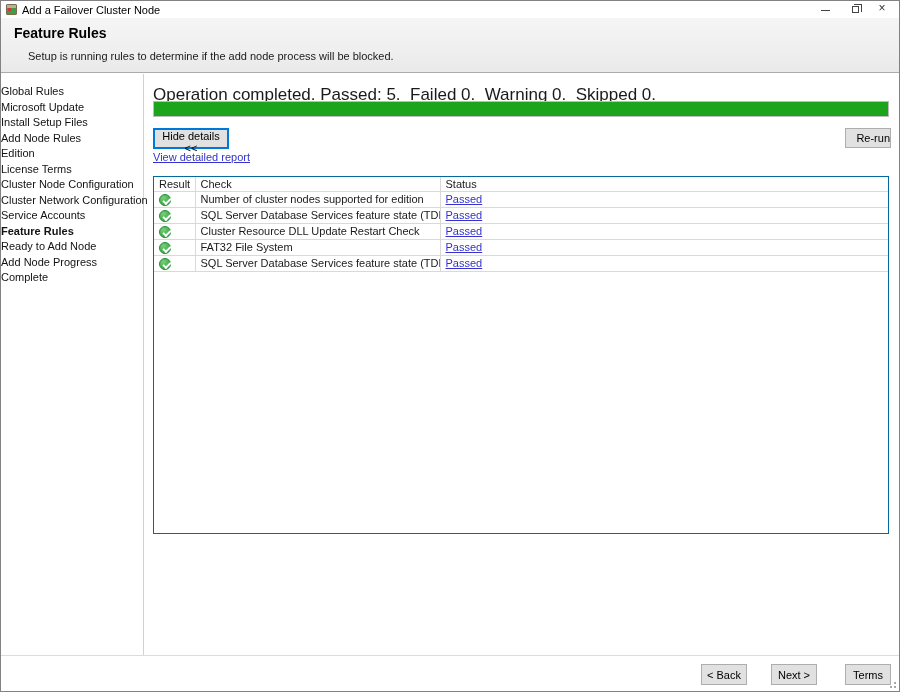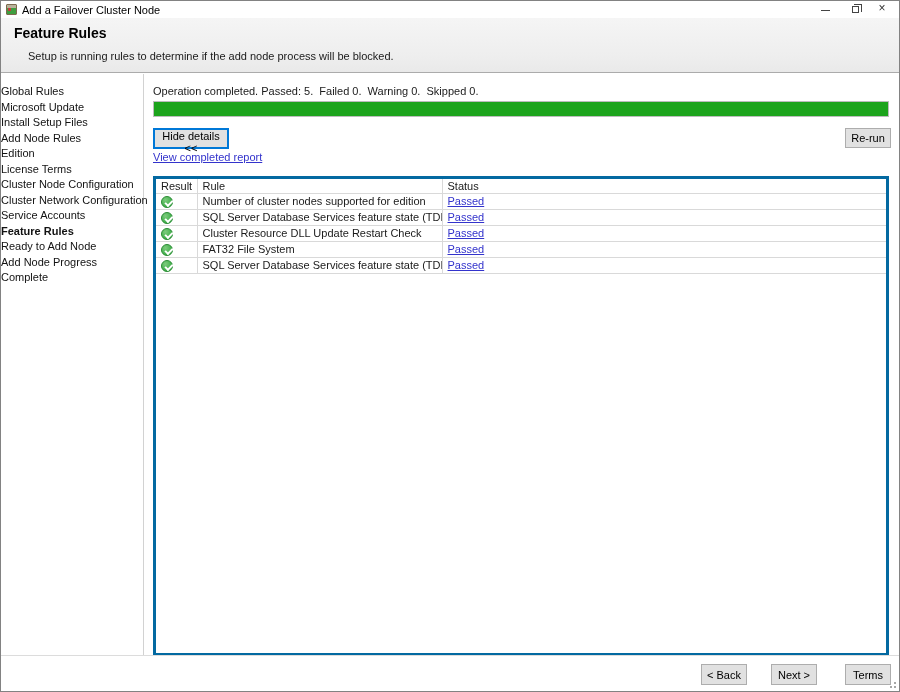--- a/index.html
+++ b/index.html
@@ -47,47 +47,47 @@
     position:absolute; left:0; top:73px; width:143px; height:581px;
     background:#fff; border-right:1px solid #d2d2d2; padding-top:10px;
   }
   .nav-item {
     font-size:11px; color:#121212; line-height:15.5px; height:15.5px;
     white-space:nowrap; cursor:default;
   }
   .nav-item.active { font-weight:bold; }
 
   
-  .status-line { position:absolute; left:152px; top:84px; font-size:11px; color:#1a1a1a; white-space:pre; }
+  .status-line { position:absolute; left:152px; top:84px; font-size:17px; color:#1a1a1a; white-space:pre; }
   .progress {
     position:absolute; left:152px; right:10px; top:100px; height:16px;
     border:1px solid #bcbcbc; background:#e6e6e6;
   }
   .progress-fill { height:100%; background:var(--progress,#1CA41C); }
 
   .btn {
     font-family:"Liberation Sans", sans-serif;
     font-size:11px; color:#000; background:#e1e1e1;
     border:1px solid #adadad; cursor:default; text-align:center; padding:0;
   }
   .hide-details-btn {
     position:absolute; left:152px; top:127px; width:76px; height:21px;
     border:2px solid var(--accent,#0078D7); background:#e1e1e1;
   }
-  .rerun-btn { position:absolute; left:844px; top:127px; width:46px; height:20px; }
+  .rerun-btn { position:absolute; left:844px; top:127px; width:46px; height:20px;text-align:right; }
 
   .report-link {
     position:absolute; left:152px; top:150px; font-size:11px;
     color:var(--link,#3333cc); text-decoration:underline; cursor:pointer;
   }
 
   
   .details-panel {
-    position:absolute; left:152px; right:10px; top:175px; height:480px;
-    border:3px solid #0369a1; background:#fff; overflow:hidden;
+    position:absolute; left:152px; right:10px; top:175px; height:358px;
+    border:1px solid #0369a1; background:#fff; overflow:hidden;
   }
   table.rules { border-collapse:collapse; width:100%; table-layout:fixed; font-size:11px; }
   table.rules th, table.rules td {
     border:1px solid #d9d9d9; padding:0 5px; text-align:left;
     font-weight:normal; color:#1a1a1a; overflow:hidden; white-space:nowrap;
   }
   table.rules th { height:14px; }
   table.rules td { height:16px; }
   table.rules th:first-child, table.rules td:first-child { border-left:none; }
   table.rules th:last-child,  table.rules td:last-child  { border-right:none; }
@@ -160,33 +160,33 @@
     </div>
 
   <div class="status-line">Operation completed. Passed: 5.  Failed 0.  Warning 0.  Skipped 0.</div>
 
   <div class="progress">
     <div class="progress-fill" style="width: 100%;"></div>
   </div>
 
   <button class="btn hide-details-btn">Hide details &lt;&lt;</button>
   <button class="btn rerun-btn">Re-run</button>
-  <a class="report-link">View completed report</a>
+  <a class="report-link">View detailed report</a>
 
   <div class="details-panel">
     <table class="rules">
       <colgroup>
           <col class="col-result">
           <col class="col-rule">
           <col>
         </colgroup>
       <thead>
         <tr>
           <th>Result</th>
-          <th>Rule</th>
+          <th>Check</th>
           <th>Status</th>
         </tr>
       </thead>
       <tbody>
           <tr>
             <td class="cell-result"><span class="check-icon"></span></td>
             <td>Number of cluster nodes supported for edition</td>
             <td><a class="passed-link">Passed</a></td>
           </tr>
           <tr>

